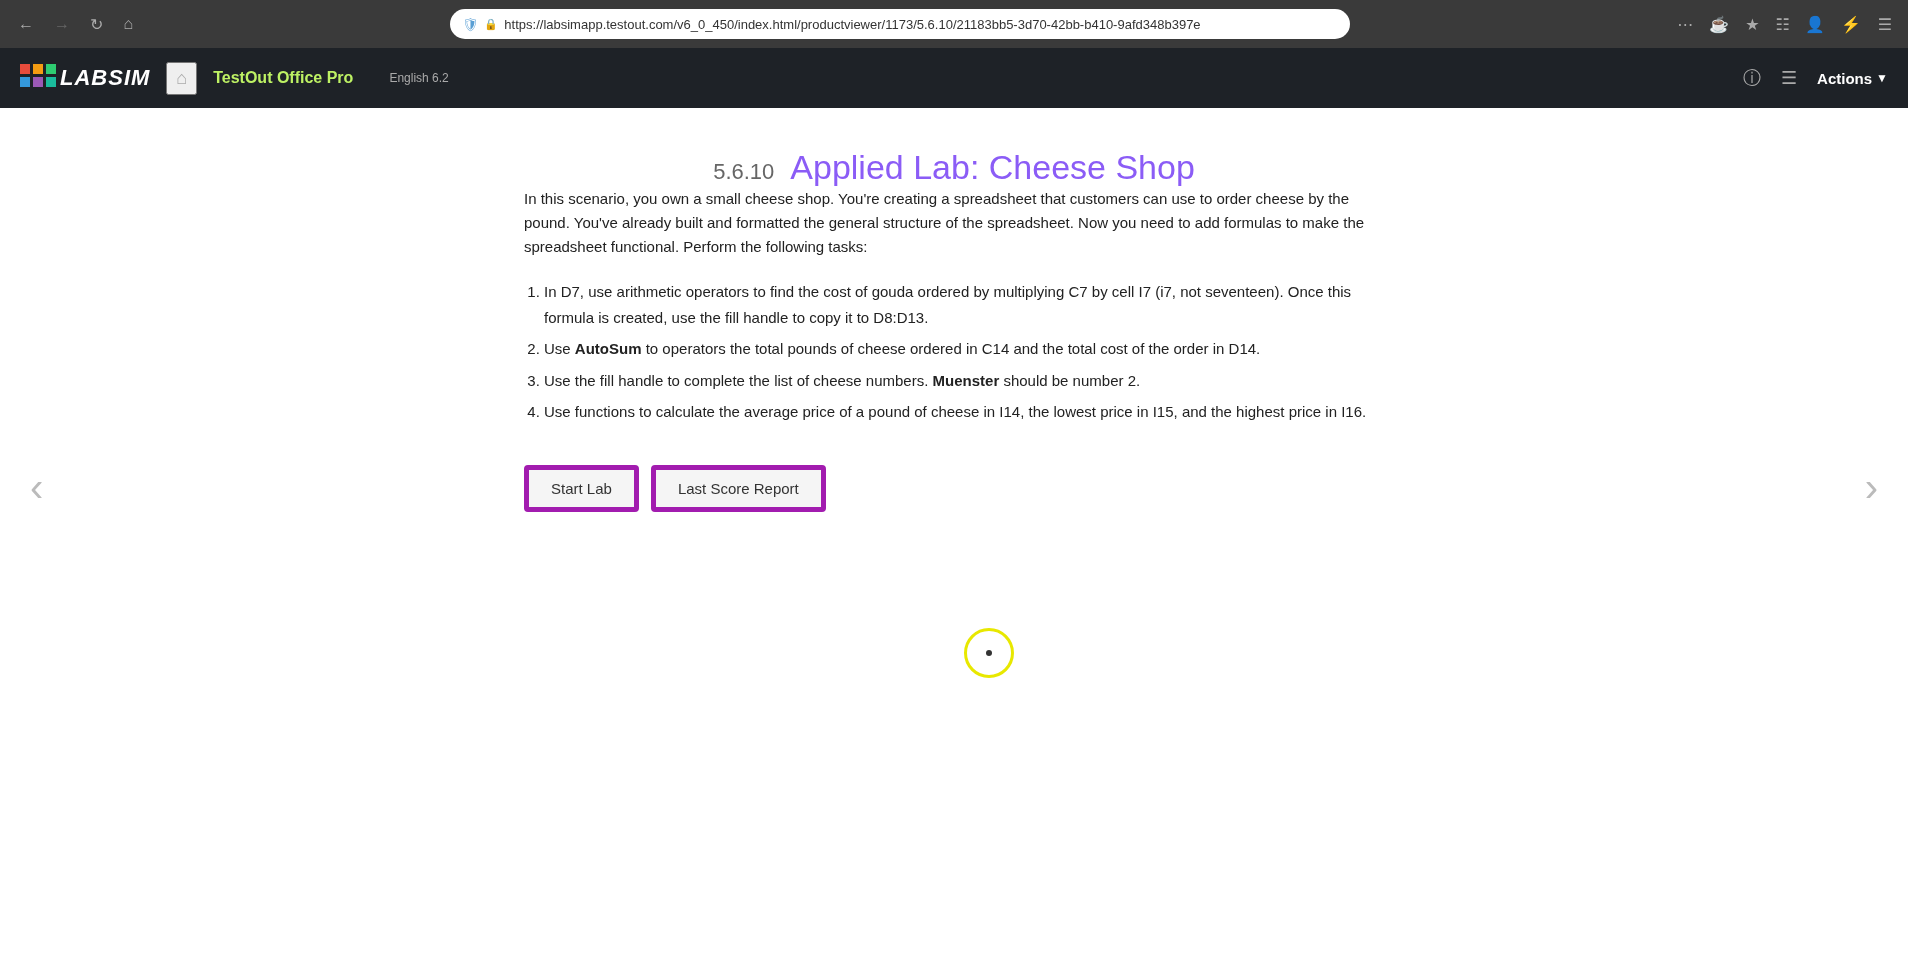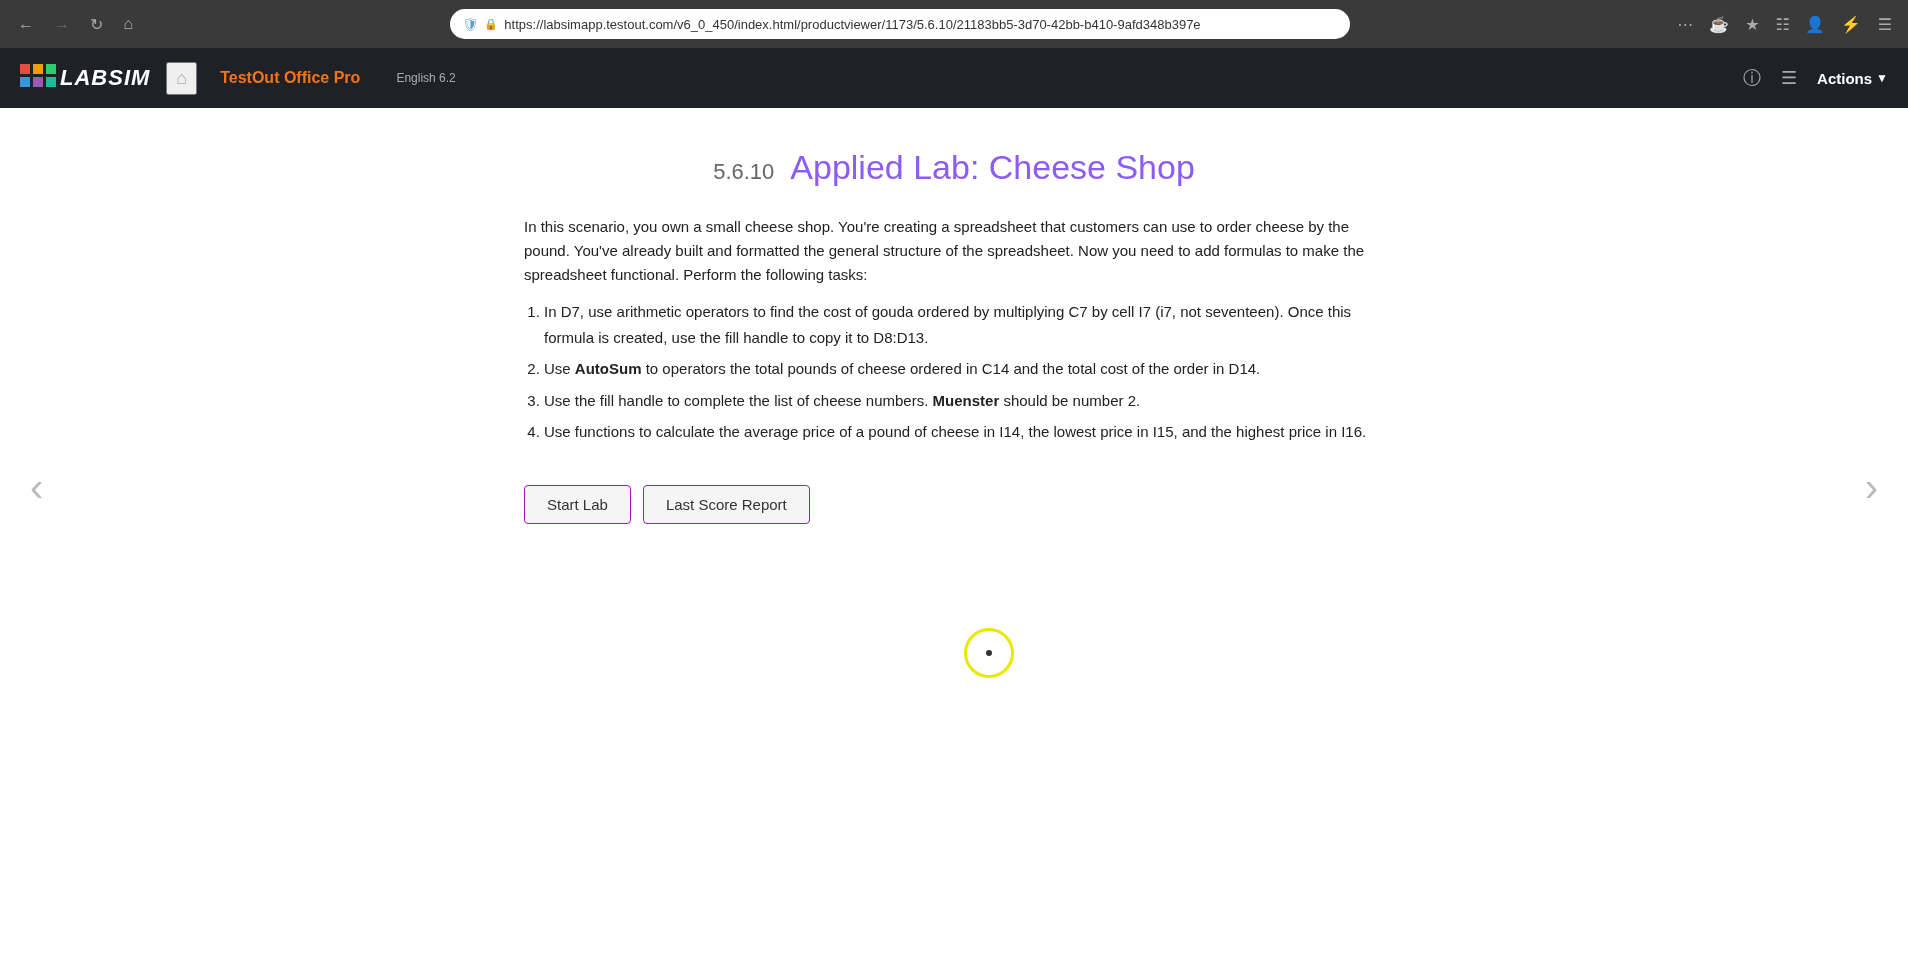--- a/index.html
+++ b/index.html
@@ -100,24 +100,23 @@
       font-style: italic;
       letter-spacing: 1px;
     }
     .home-btn {
       color: #aaa;
       font-size: 18px;
       cursor: pointer;
       padding: 4px 8px;
     }
     .header-course-title {
-      color: #f97316;
+      color: #bef264;
       font-size: 16px;
       font-weight: 600;
-      margin-left: 7px;
     }
     .header-course-version {
       color: #aaa;
       font-size: 12px;
       margin-left: 20px;
     }
     .header-right {
       display: flex;
       align-items: center;
       gap: 20px;
@@ -152,39 +151,38 @@
       position: relative;
       min-height: calc(974px - 48px - 60px);
     }
 
     
     .page-title-row {
       display: flex;
       align-items: baseline;
       justify-content: center;
       gap: 16px;
-      margin-bottom: 28px;
     }
     .page-number {
       color: #666;
       font-size: 22px;
       font-weight: 400;
     }
     .page-title {
       color: #8b5cf6;
       font-size: 34px;
       font-weight: 400;
     }
 
     
     .description {
       font-size: 15px;
       line-height: 1.6;
       color: #222;
-      margin-bottom: 12px;
+      margin-bottom: 20px;
     }
 
     
     .task-list {
       margin-left: 20px;
       margin-bottom: 40px;
     }
     .task-list li {
       font-size: 15px;
       line-height: 1.7;
@@ -199,21 +197,21 @@
     .button-row {
       display: flex;
       gap: 12px;
       margin-bottom: 32px;
     }
     .btn {
       padding: 10px 22px;
       font-size: 15px;
       border-radius: 4px;
       cursor: pointer;
-      border: 1px solid #a21caf;
+      border: 5px solid #a21caf;
       background: #f5f5f5;
       color: #333;
       font-weight: 500;
     }
 
     
     .copyright {
       text-align: center;
       color: #aaa;
       font-size: 13px;

